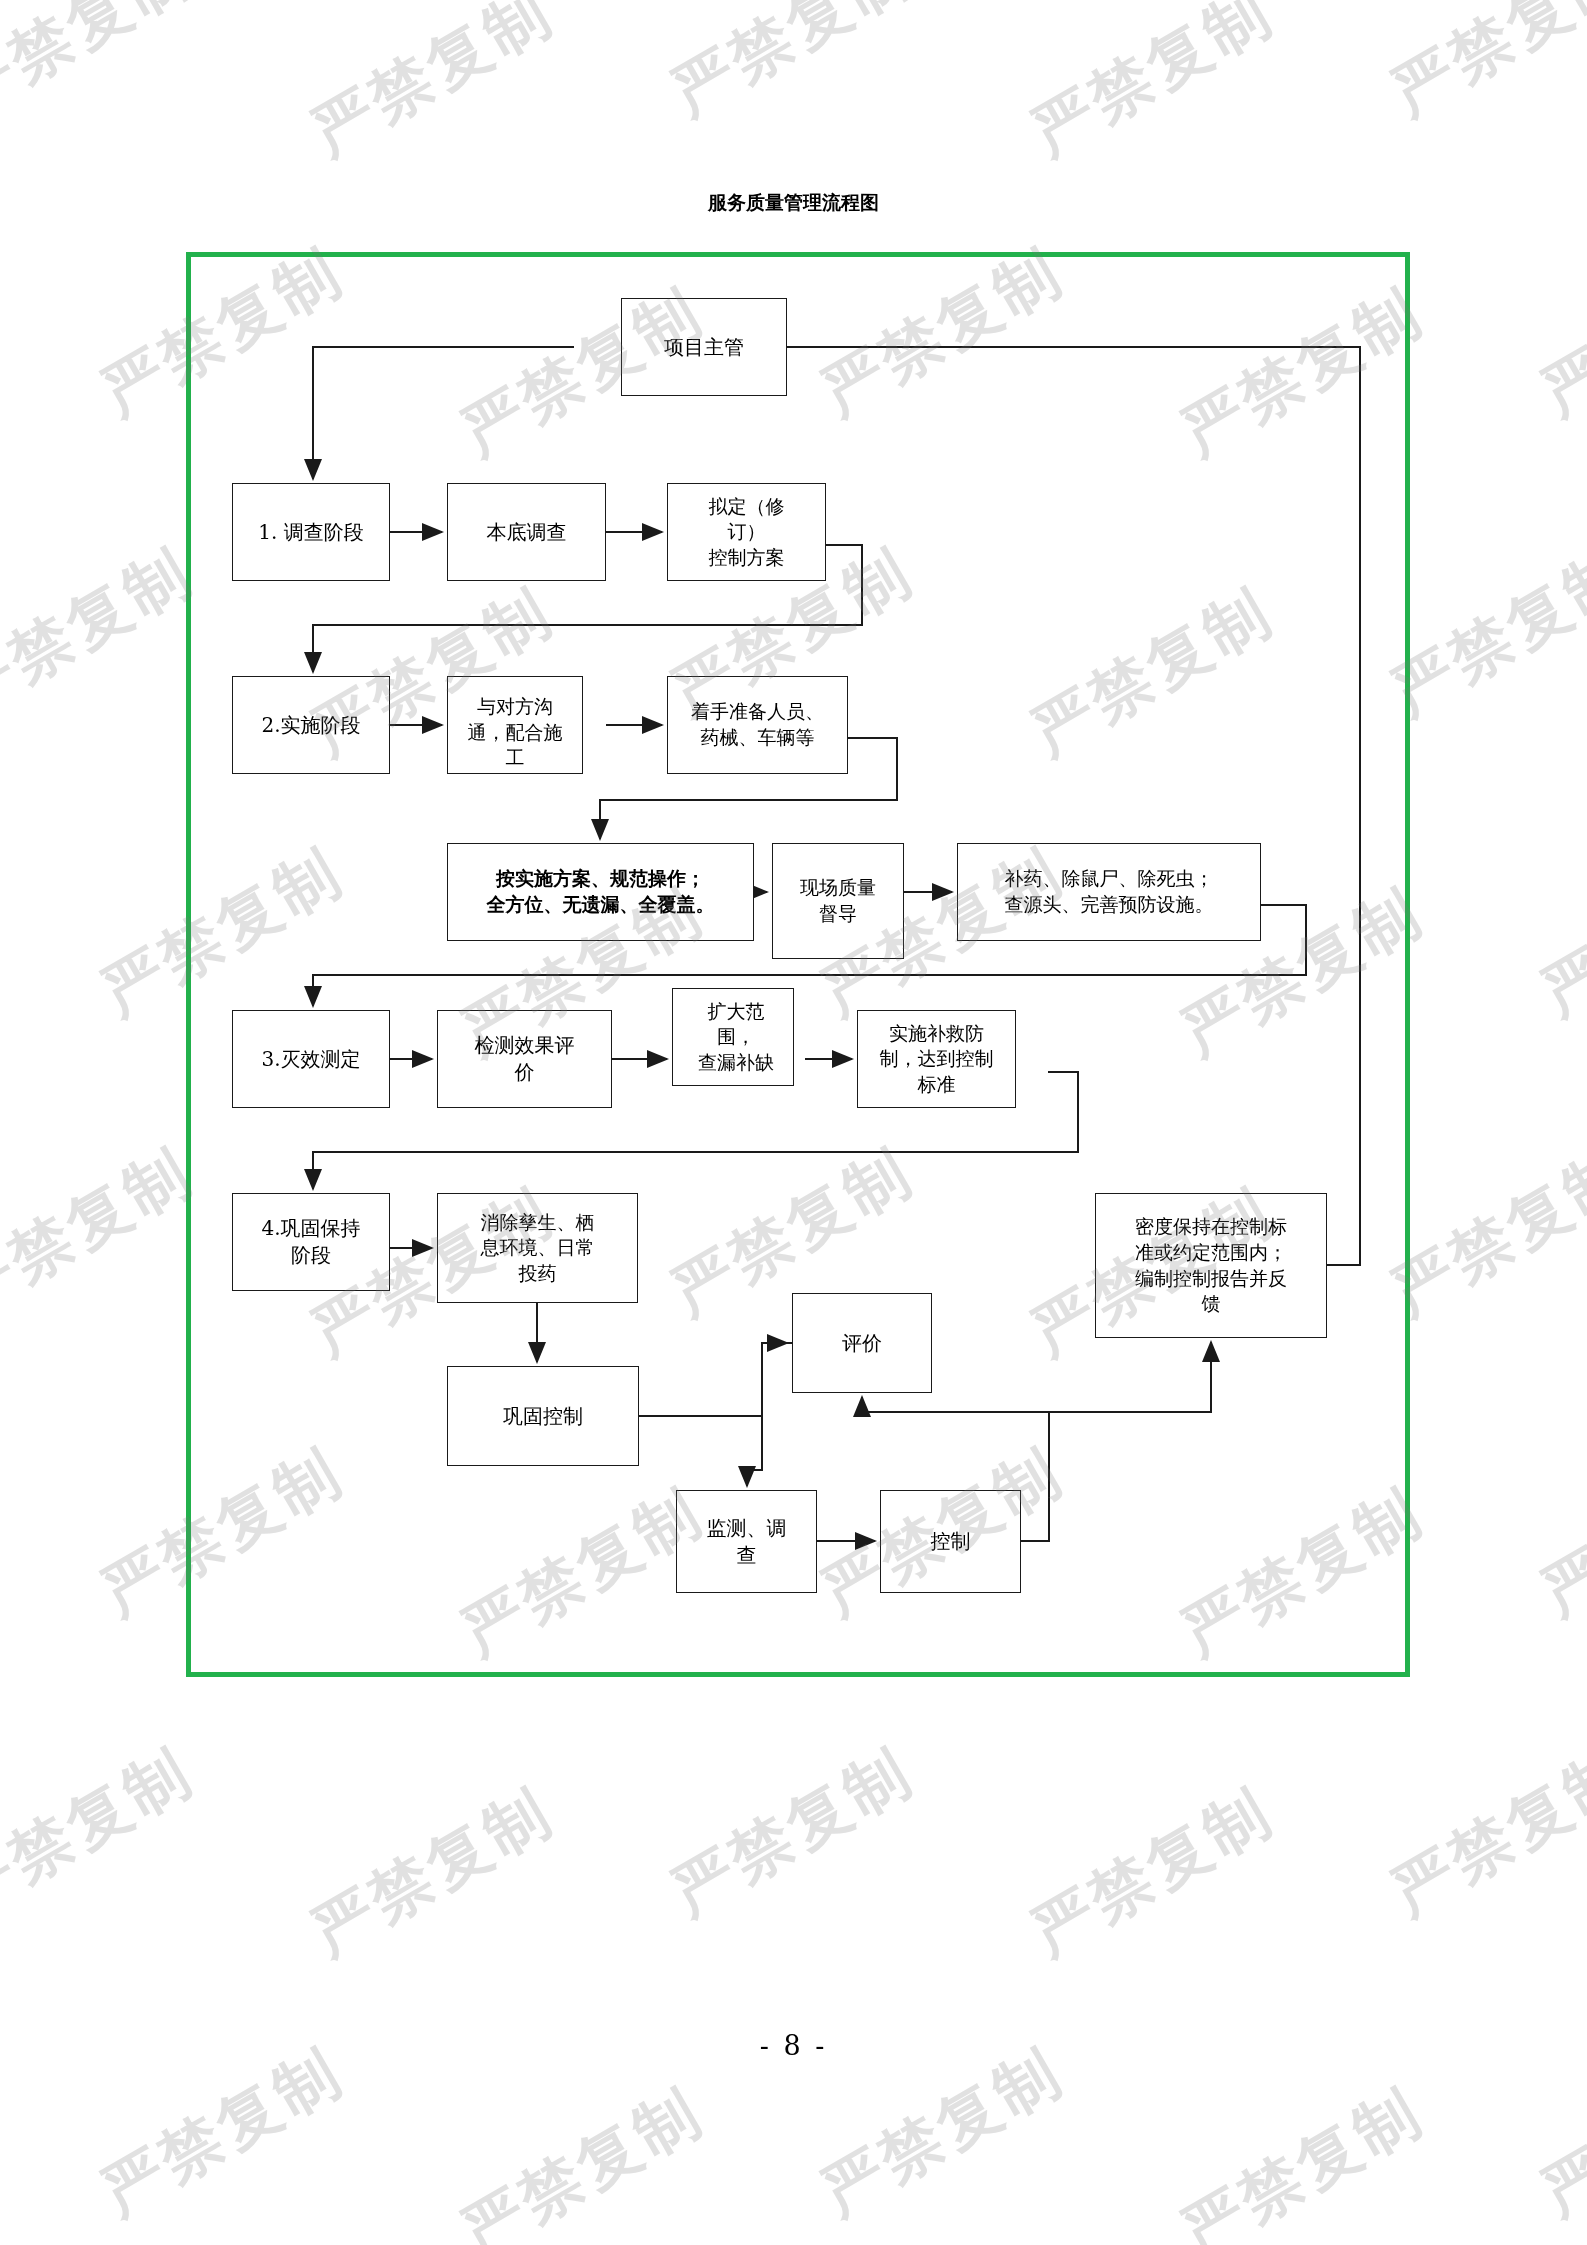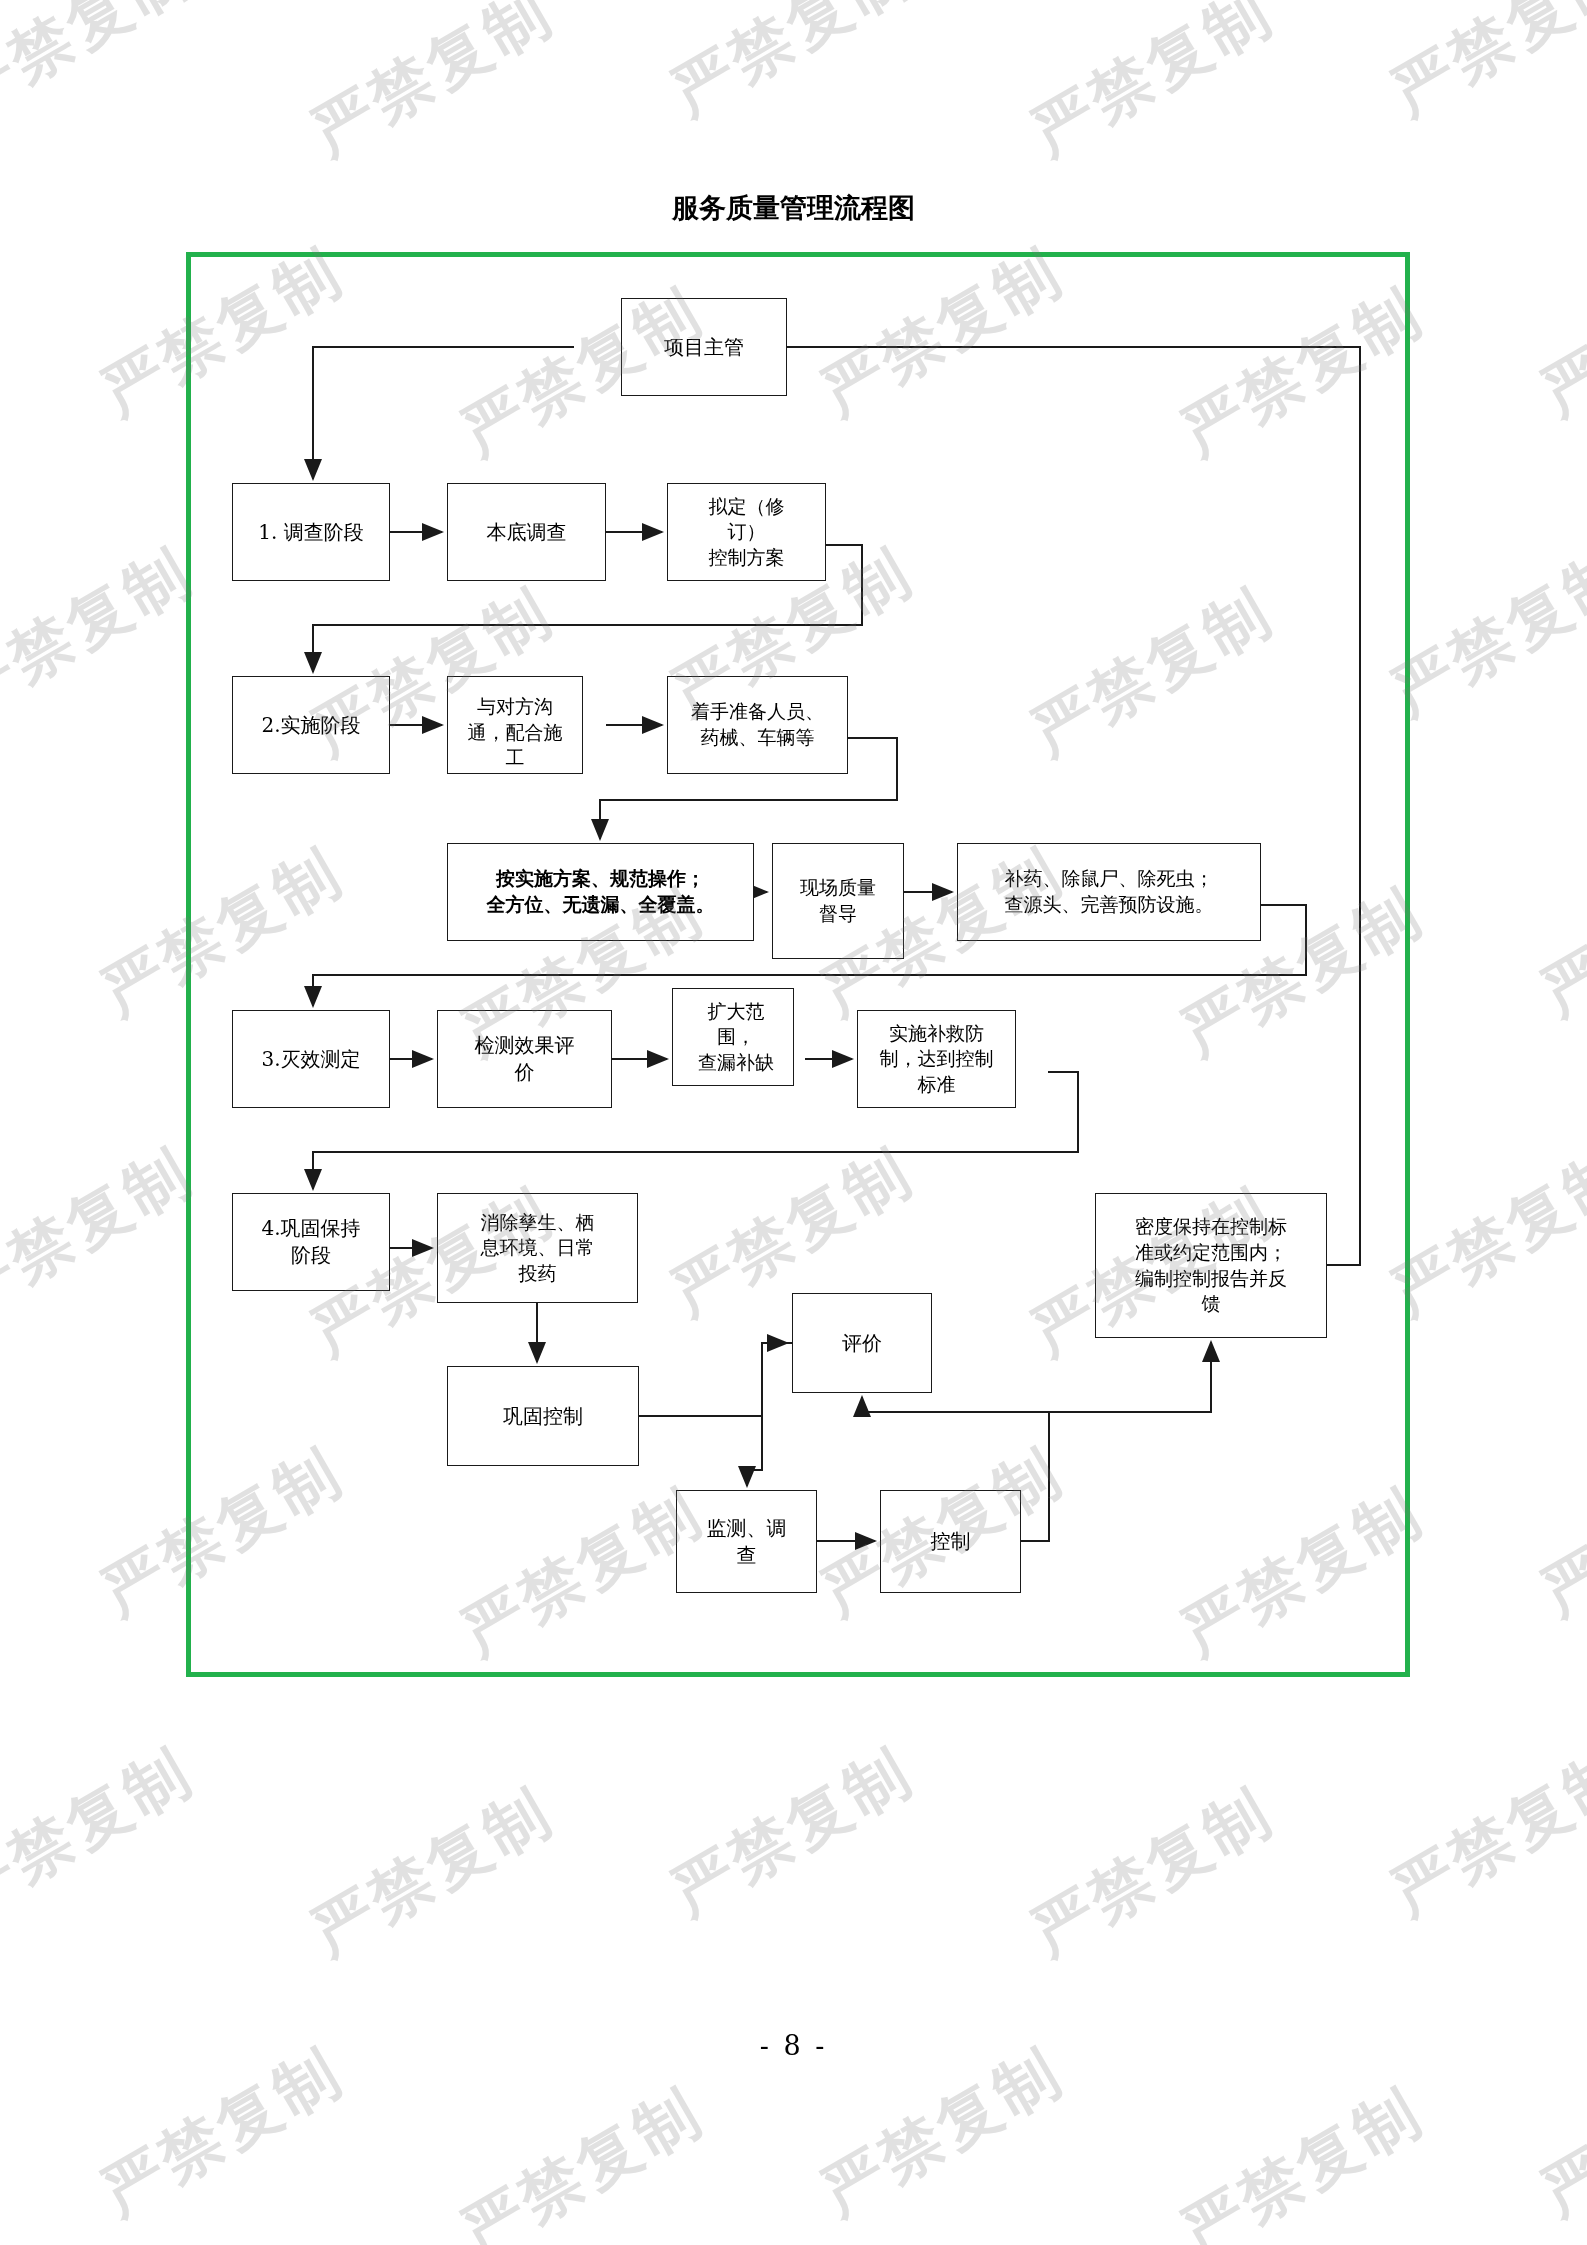--- a/index.html
+++ b/index.html
@@ -38,21 +38,21 @@
     z-index: 1;
   }
   #page-title {
     position: absolute;
     left: 0;
     top: 190px;
     width: 1587px;
     text-align: center;
     font-family: "DejaVu Serif", "Liberation Serif", serif;
     font-weight: 700;
-    font-size: 27px;
+    font-size: 19px;
     color: #000;
   }
   #frame {
     position: absolute;
     left: 186px;
     top: 252px;
     width: 1224px;
     height: 1425px;
     border: 5px solid #22b14c;
     box-sizing: border-box;

